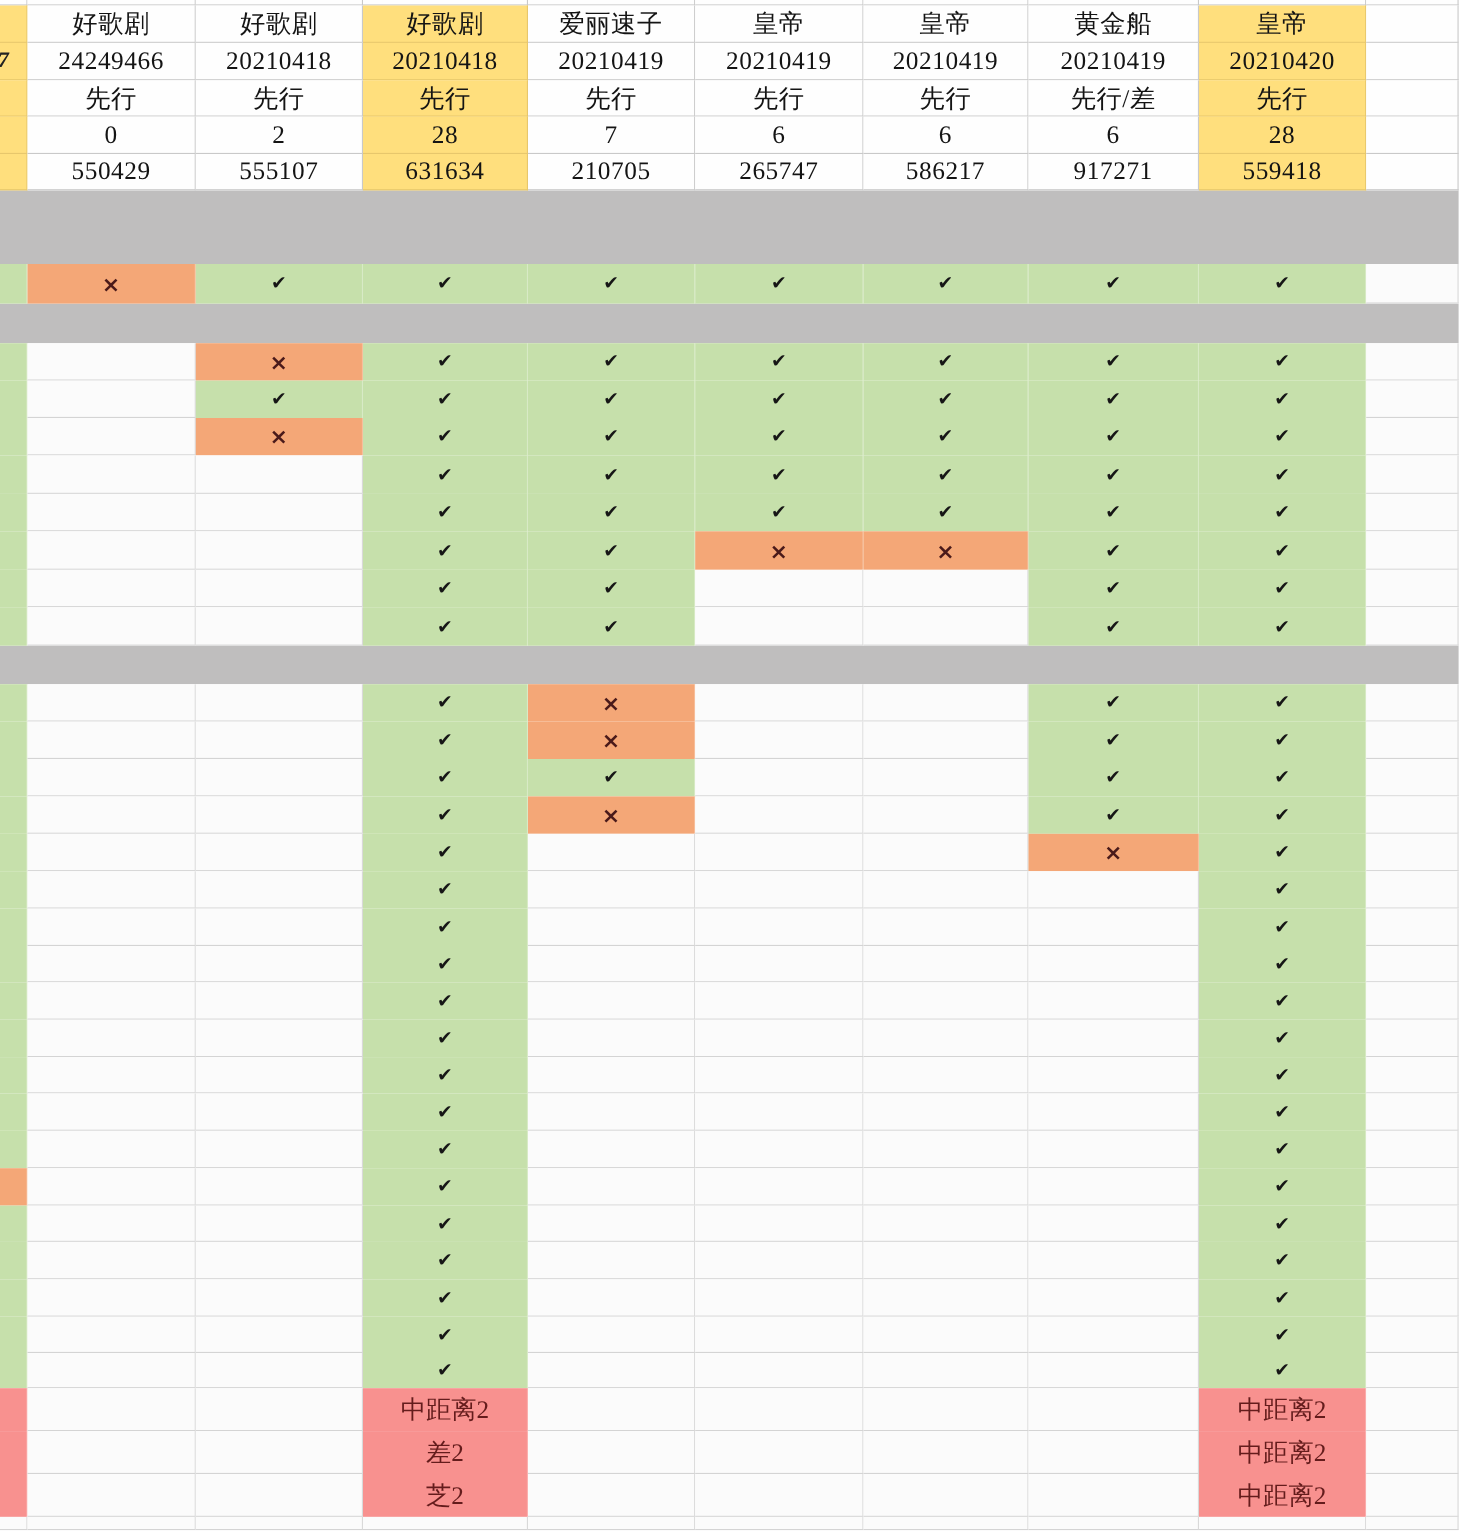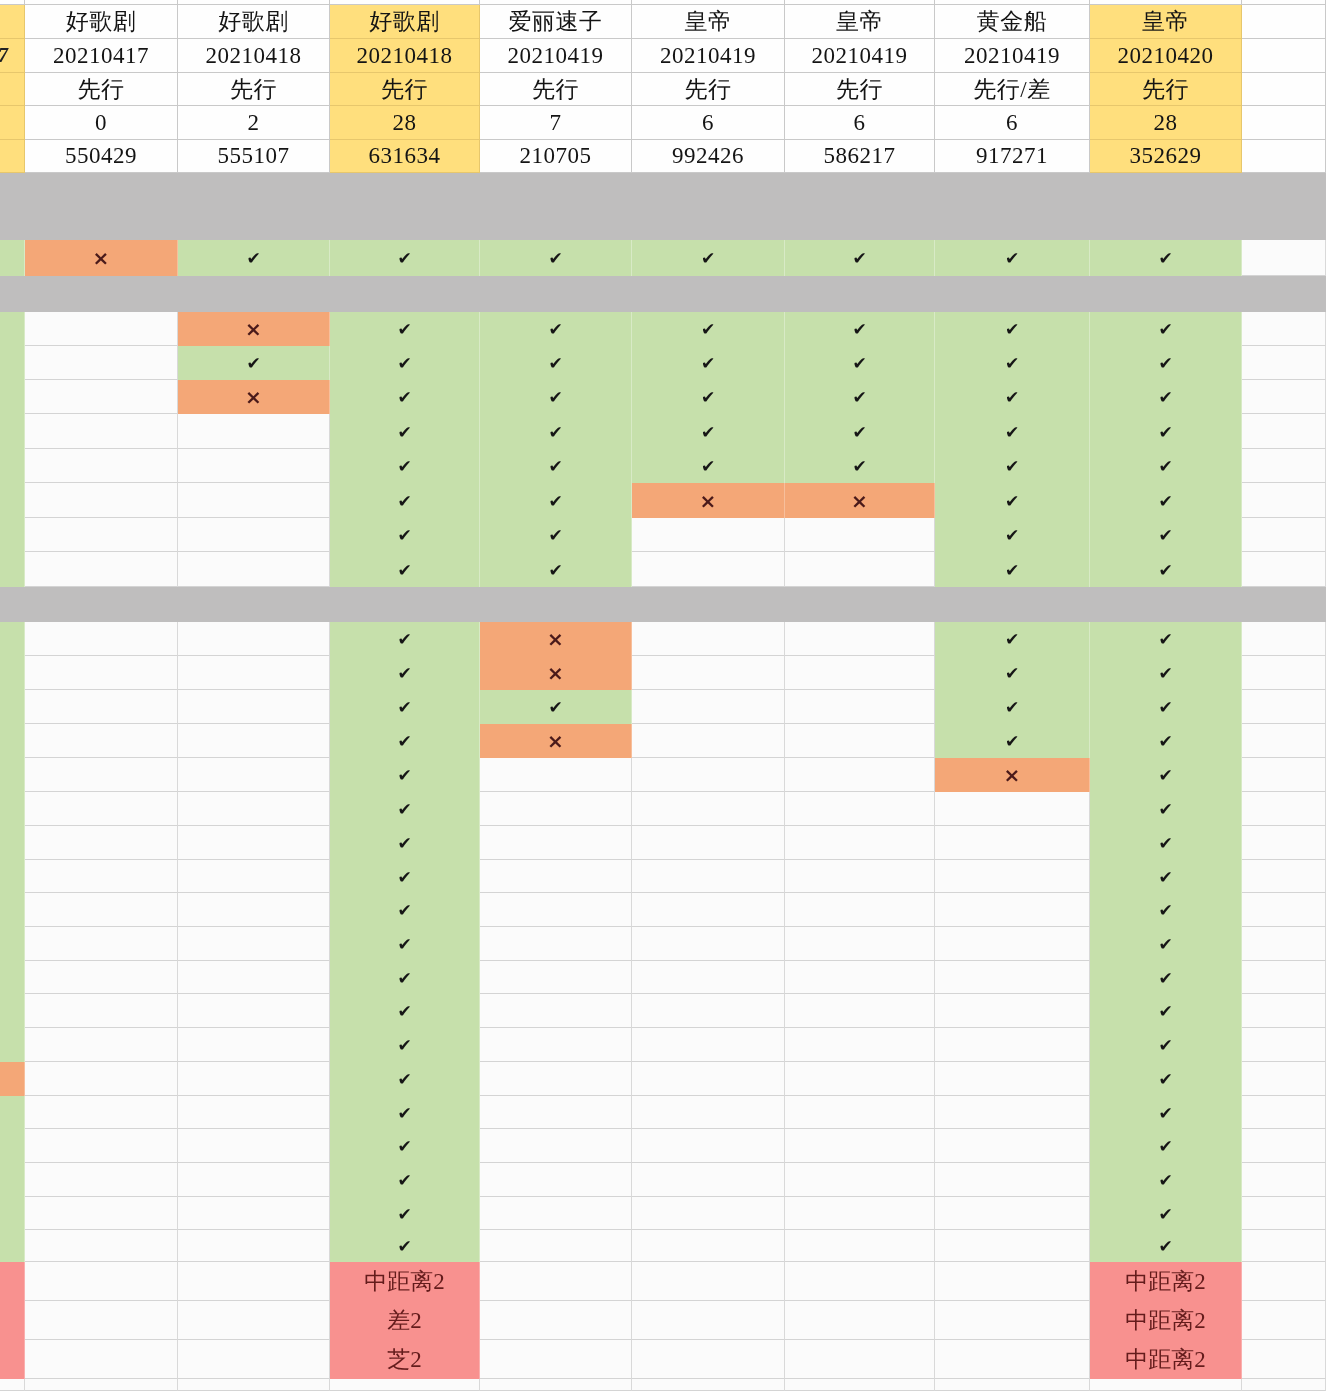--- a/index.html
+++ b/index.html
@@ -77,21 +77,21 @@
       <div class="cell cy hd" style="width: 152px;">
         <span class="ht">皇帝</span>
       </div>
       <div class="cell cw hd" style="width: 84px;"></div>
     </div>
     <div class="row" style="height: 34px;">
       <div class="cell cy hd edge7" style="width: 25px;">
         <span>7</span>
       </div>
       <div class="cell cw hd" style="width: 153px;">
-        <span class="ht">20210417</span>
+        <span class="ht">24249466</span>
       </div>
       <div class="cell cw hd" style="width: 152px;">
         <span class="ht">20210418</span>
       </div>
       <div class="cell cy hd" style="width: 150px;">
         <span class="ht">20210418</span>
       </div>
       <div class="cell cw hd" style="width: 152px;">
         <span class="ht">20210419</span>
       </div>
@@ -173,30 +173,30 @@
       <div class="cell cw hd" style="width: 152px;">
         <span class="ht">555107</span>
       </div>
       <div class="cell cy hd" style="width: 150px;">
         <span class="ht">631634</span>
       </div>
       <div class="cell cw hd" style="width: 152px;">
         <span class="ht">210705</span>
       </div>
       <div class="cell cw hd" style="width: 153px;">
-        <span class="ht">992426</span>
+        <span class="ht">265747</span>
       </div>
       <div class="cell cw hd" style="width: 150px;">
         <span class="ht">586217</span>
       </div>
       <div class="cell cw hd" style="width: 155px;">
         <span class="ht">917271</span>
       </div>
       <div class="cell cy hd" style="width: 152px;">
-        <span class="ht">352629</span>
+        <span class="ht">559418</span>
       </div>
       <div class="cell cw hd" style="width: 84px;"></div>
     </div>
     <div class="band" style="height: 67px;"></div>
     <div class="row" style="height: 36px;">
       <div class="cell cg" style="width: 25px;"></div>
       <div class="cell co" style="width: 153px;">
         <span class="cx">×</span>
       </div>
       <div class="cell cg" style="width: 152px;">

